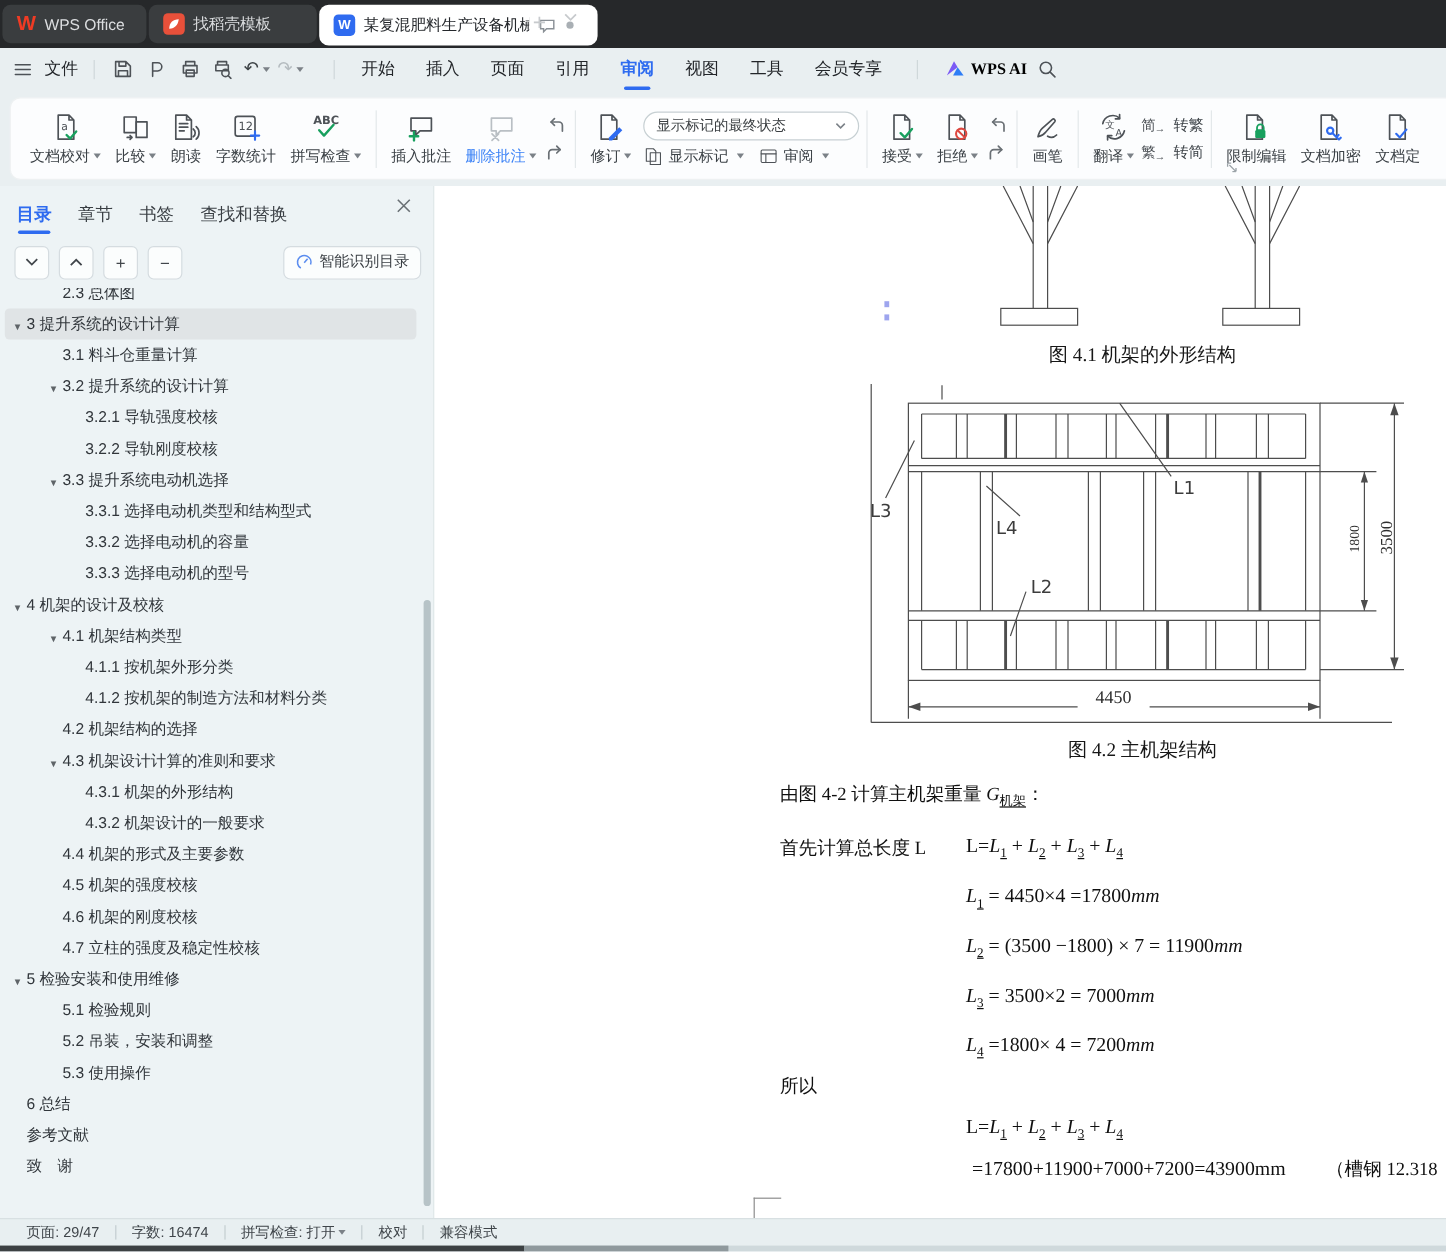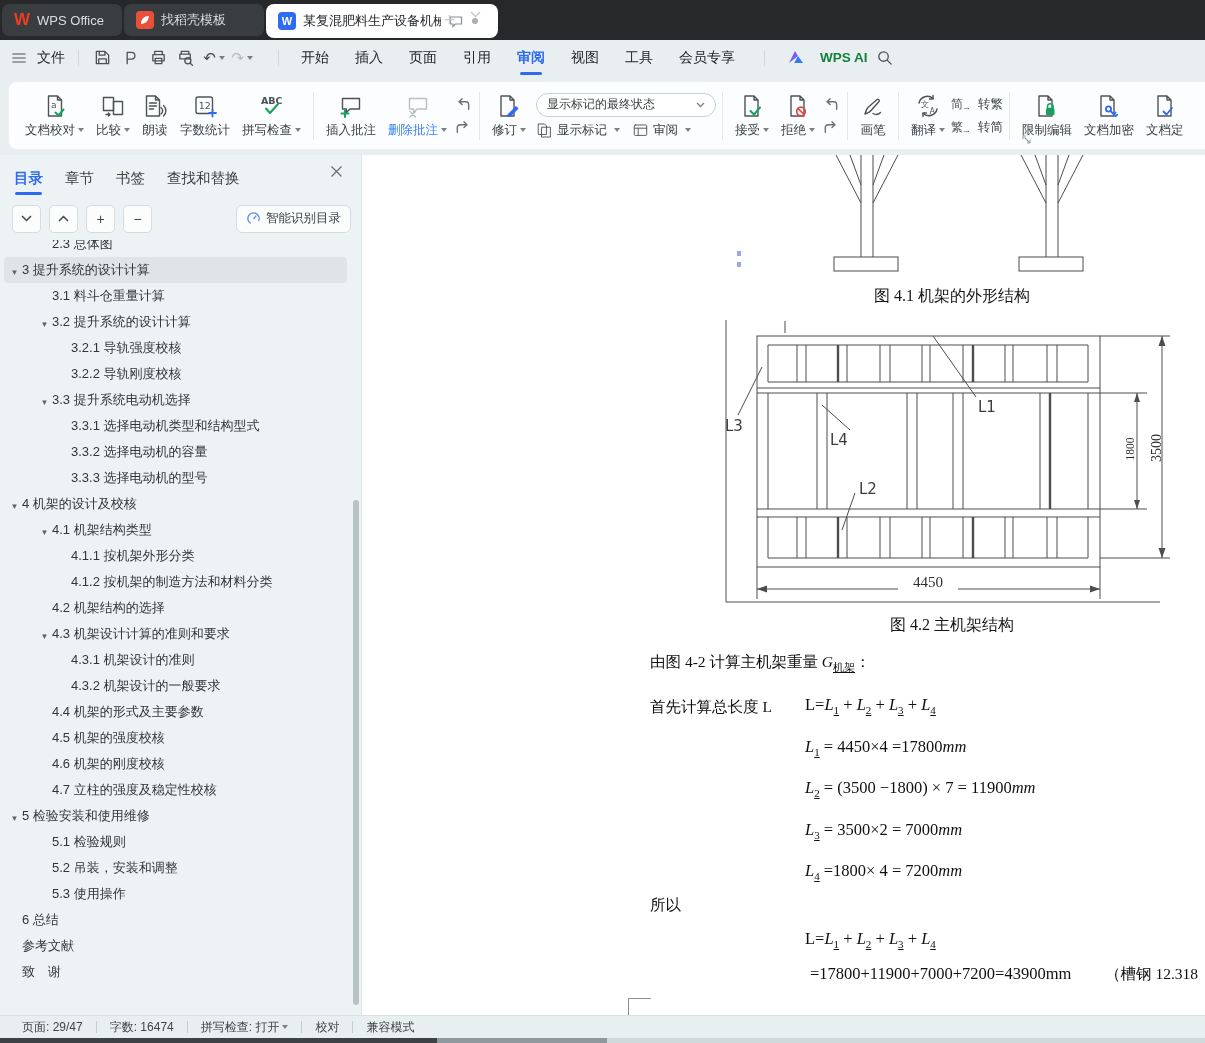--- a/index.html
+++ b/index.html
@@ -15,32 +15,32 @@
   .tablogo{font-weight:bold;color:#ef3b24;font-size:17px;margin-right:7px;}
   .appicon{width:18px;height:18px;border-radius:4px;margin-right:7px;flex:0 0 auto;
            display:flex;align-items:center;justify-content:center;}
   .docer{background:#e8503a;}
   .wordic{background:#2f6bf0;color:#fff;font-size:11px;font-weight:bold;}
   .tabtitle{white-space:nowrap;overflow:hidden;max-width:138px;}
   .tabdot{width:6px;height:6px;border-radius:50%;background:#a9afb4;margin-left:9px;}
   .tbtn{position:absolute;top:8px;color:#c7cacd;font-size:17px;cursor:pointer;line-height:24px;}
   
   #menubar{position:absolute;left:0;top:40px;width:978px;height:35px;background:#e9eff1;
-           display:flex;align-items:center;font-size:14px;color:#23262a;}
+           display:flex;align-items:center;font-size:14px;color:#23262a;font-family:Liberation Serif, serif;}
   .mb-div{width:1px;height:16px;background:#cfd8da;margin:0 9px;}
   .qicon{width:22px;height:22px;display:flex;align-items:center;justify-content:center;margin:0 3px;cursor:pointer;}
   .menu-item{margin:0 13px;cursor:pointer;position:relative;white-space:nowrap;}
   .menu-item.on{color:#2e6bf0;font-weight:bold;}
   .menu-item.on::after{content:"";position:absolute;left:3px;right:3px;bottom:-8px;height:3px;
                        border-radius:2px;background:#2e6bf0;}
   .caret{display:inline-block;width:0;height:0;border-left:3.5px solid transparent;
          border-right:3.5px solid transparent;border-top:4px solid #7b8187;margin-left:3px;vertical-align:middle;}
   .undoredo{font-size:15px;color:#3e4347;}
   .undoredo.off{color:#b5bcc0;}
-  #wpsai{display:flex;align-items:center;gap:16px;margin-left:14px;font-size:13.5px;font-weight:bold;color:#15803d;cursor:pointer;}
+  #wpsai{display:flex;align-items:center;gap:5px;margin-left:14px;font-size:13.5px;font-weight:bold;color:#000000;cursor:pointer;}
   
   #ribbon{position:absolute;left:0;top:75px;width:1205px;height:80px;background:#e9eff1;}
   #ribbon .card{position:absolute;left:8px;top:6px;width:1240px;height:67px;background:#fcfdfe;
                 border:1px solid #eef1f2;border-radius:9px;display:flex;align-items:center;overflow:hidden;}
   .rdiv{width:1px;height:48px;background:#e3e8ea;margin:0 6px;flex:0 0 auto;}
   .bigbtn{display:flex;flex-direction:column;align-items:center;justify-content:center;height:58px;
           padding:0 6px;border-radius:6px;cursor:pointer;flex:0 0 auto;}
   .bigbtn .lbl{font-size:12.5px;color:#3b4146;margin-top:3px;white-space:nowrap;}
   .bigbtn.disabled .lbl{color:#3b82f6;}
   .smallcol{display:flex;flex-direction:column;justify-content:center;gap:6px;height:58px;flex:0 0 auto;}
@@ -492,21 +492,21 @@
       <div class="orow lv2">
         <span class="tri"></span>
         <span class="otext">4.2 机架结构的选择</span>
       </div>
       <div class="orow lv2 arrow">
         <span class="tri"></span>
         <span class="otext">4.3 机架设计计算的准则和要求</span>
       </div>
       <div class="orow lv3">
         <span class="tri"></span>
-        <span class="otext">4.3.1 机架设计的准则</span>
+        <span class="otext">4.3.1 机架的外形结构</span>
       </div>
       <div class="orow lv3">
         <span class="tri"></span>
         <span class="otext">4.3.2 机架设计的一般要求</span>
       </div>
       <div class="orow lv2">
         <span class="tri"></span>
         <span class="otext">4.4 机架的形式及主要参数</span>
       </div>
       <div class="orow lv2">

